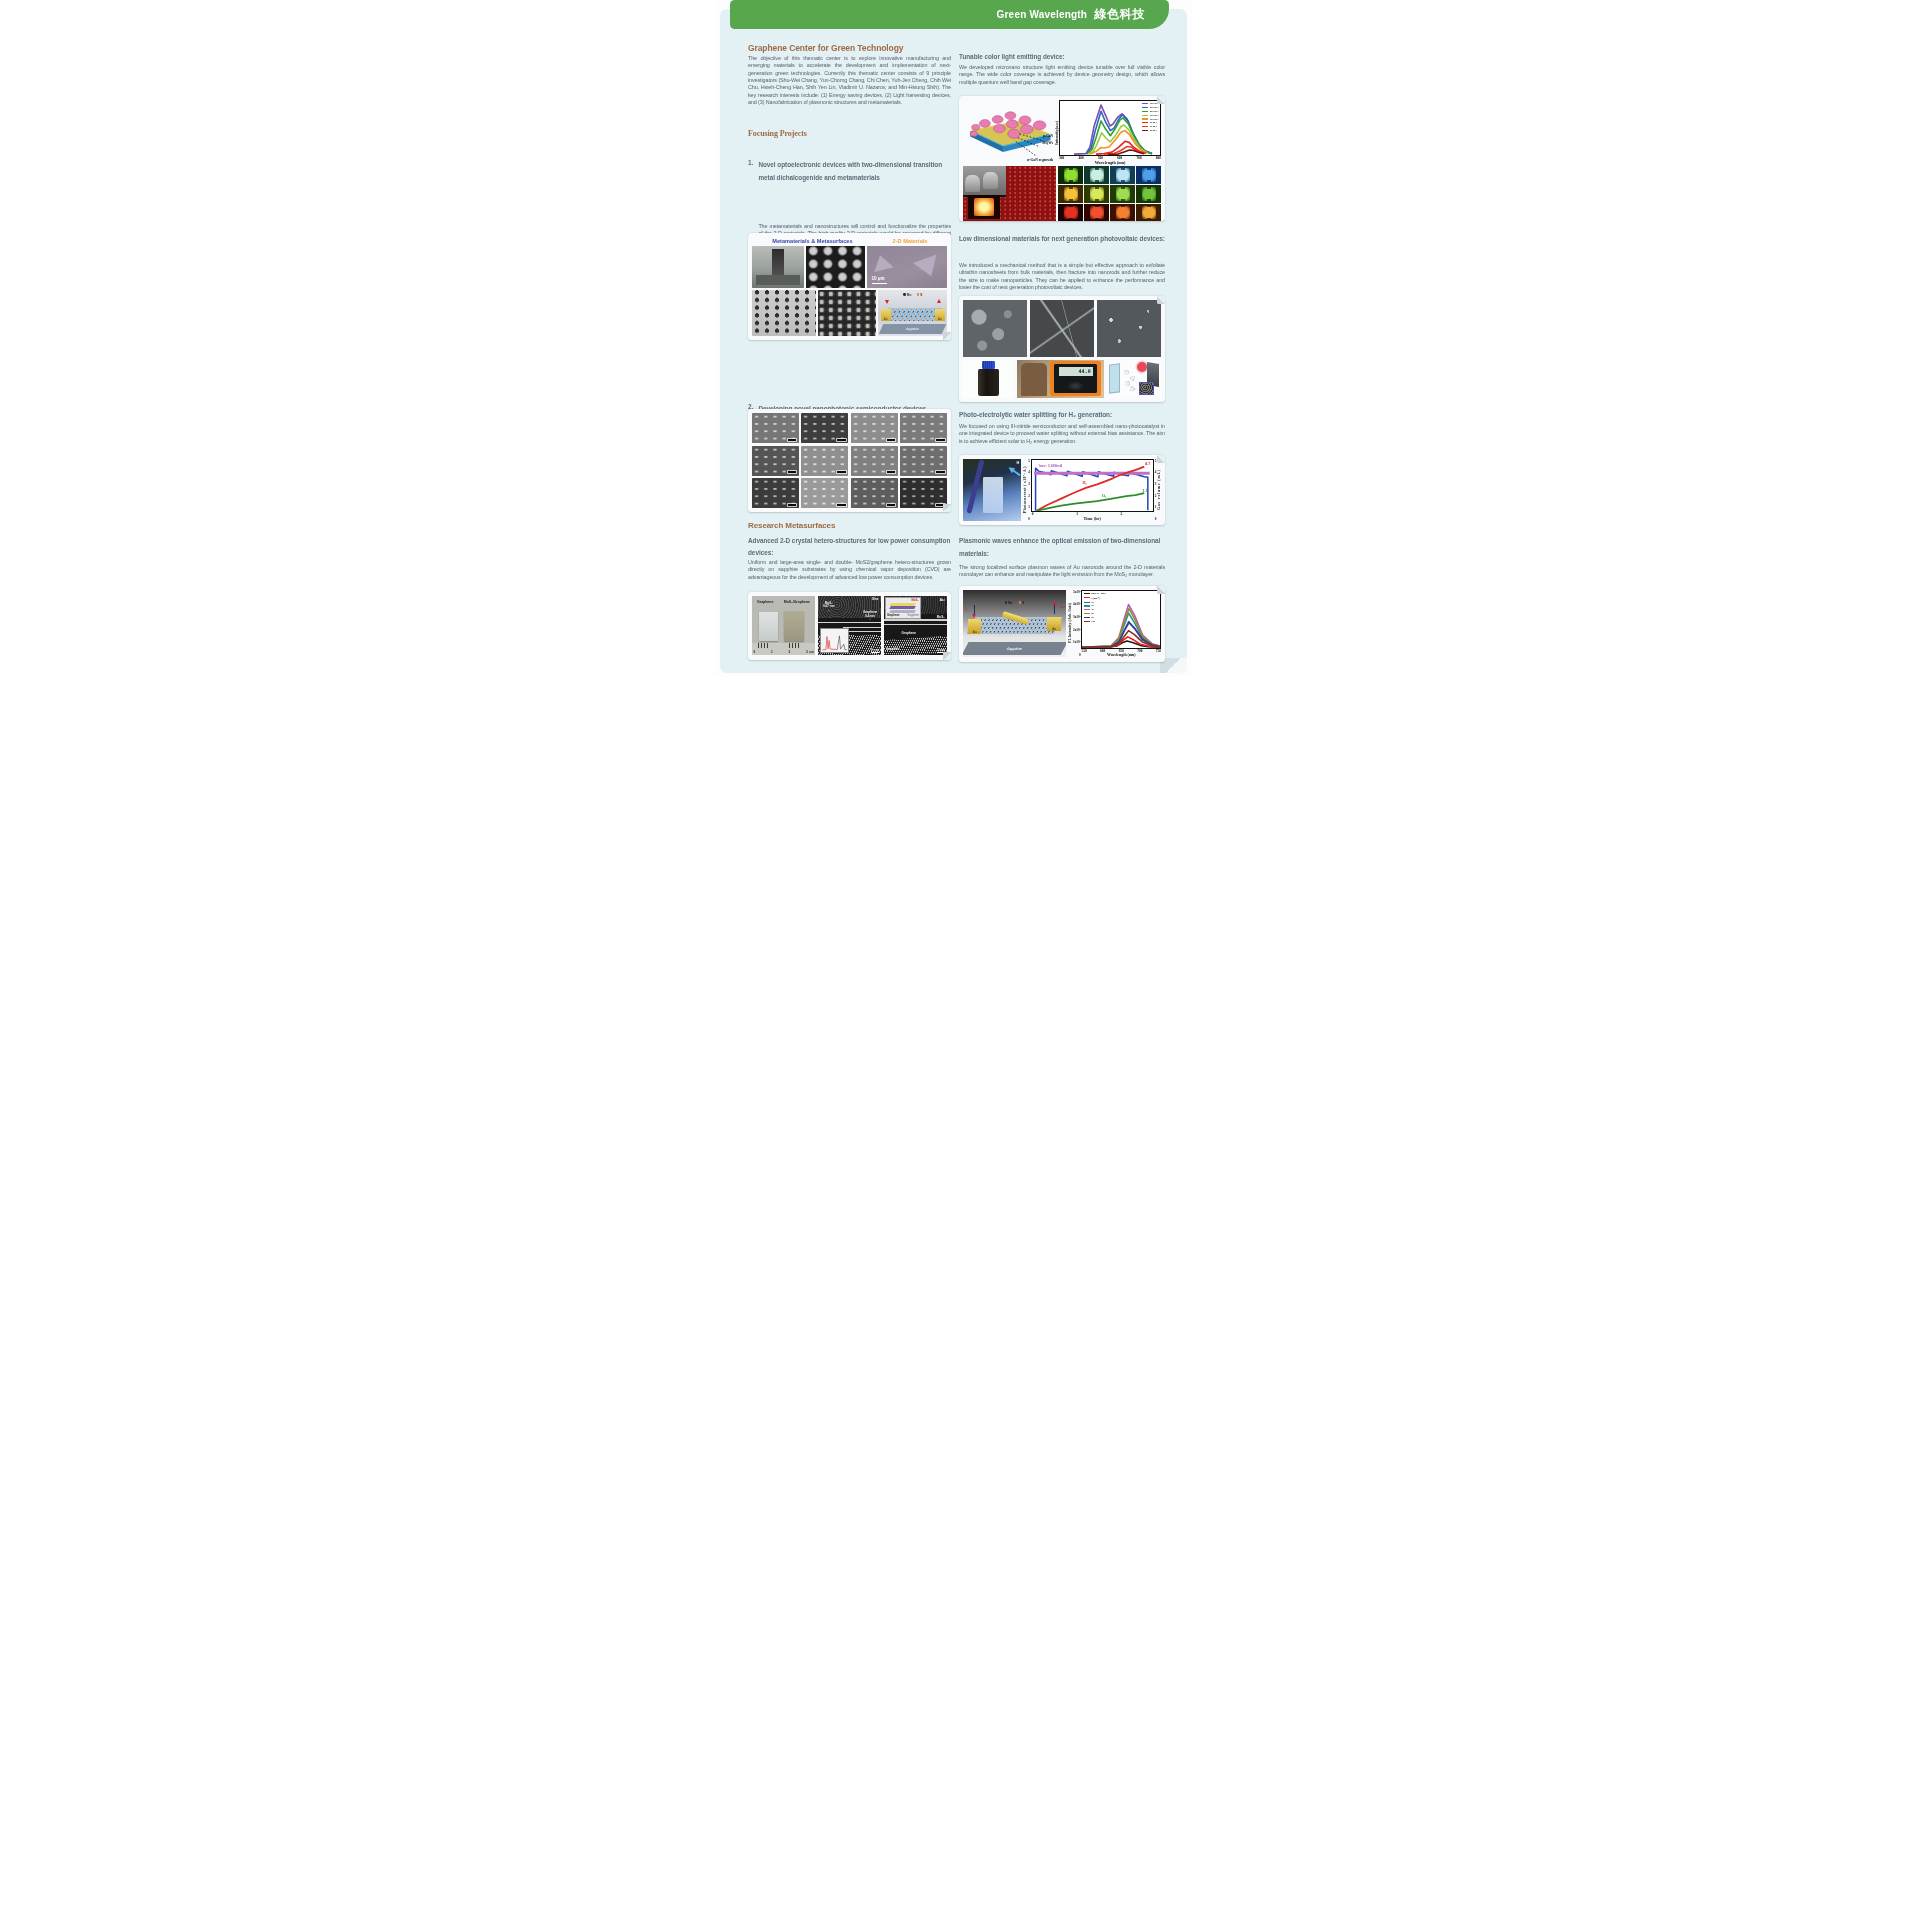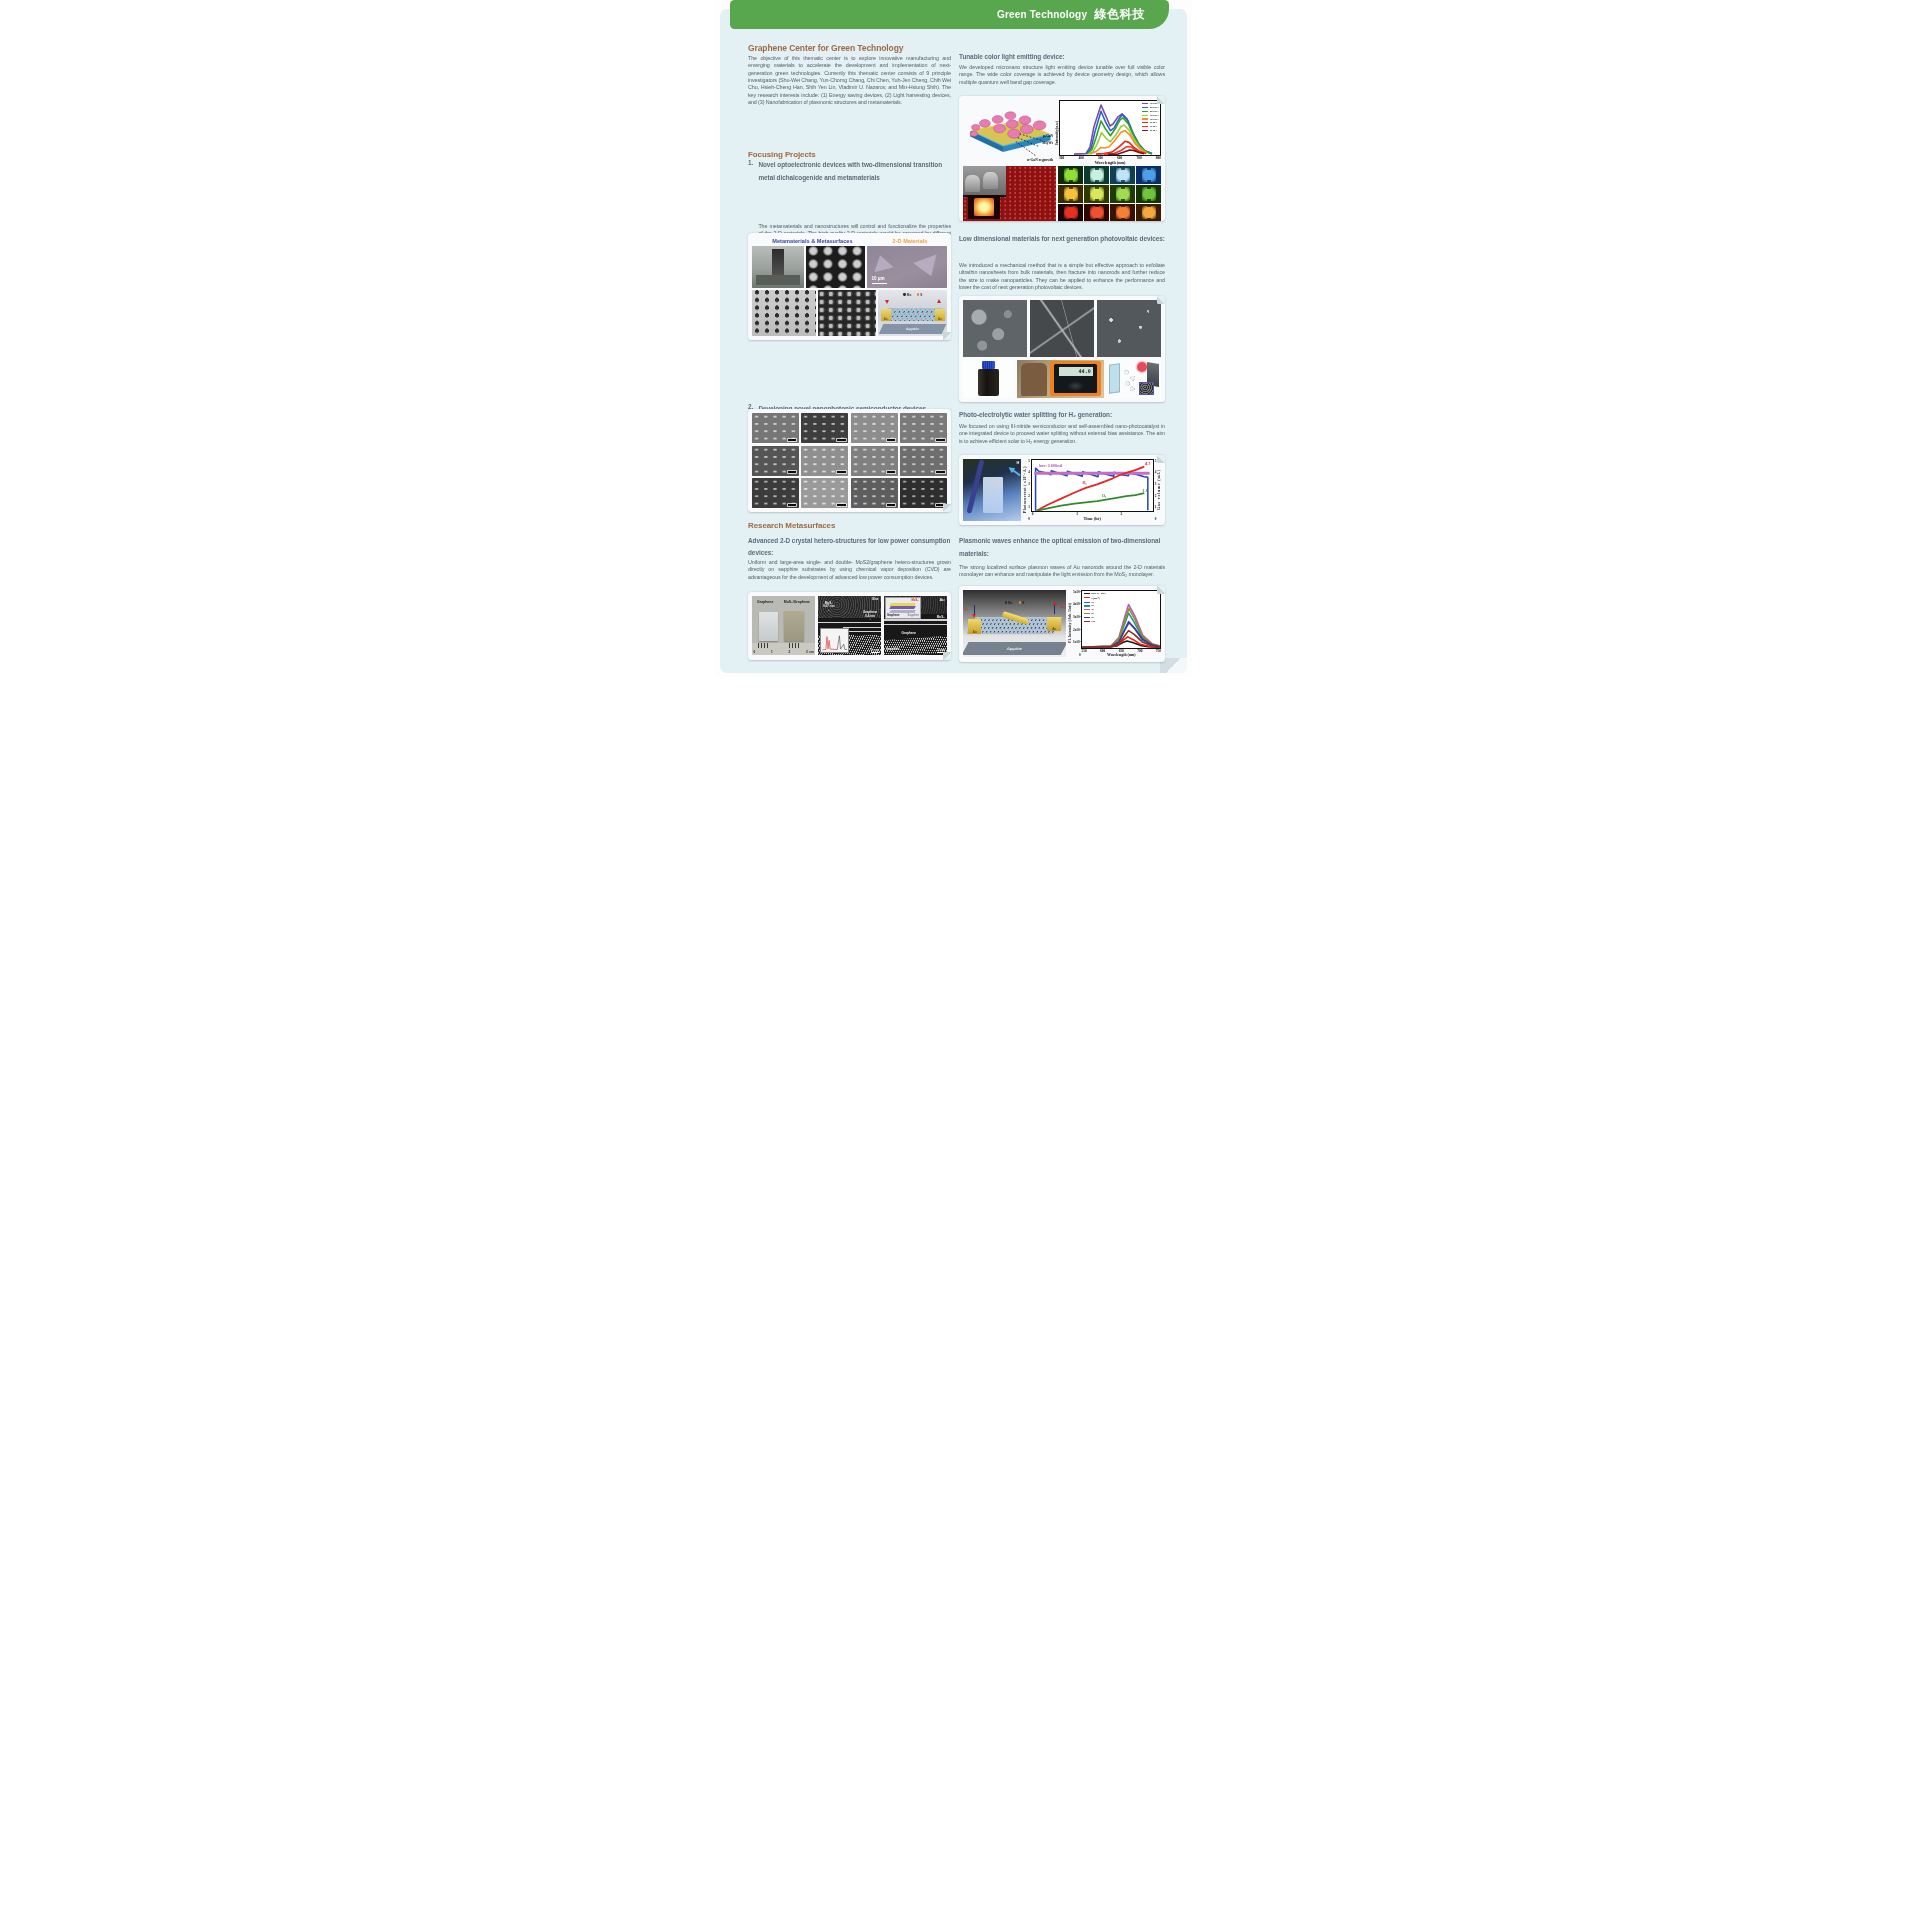--- a/index.html
+++ b/index.html
@@ -217,30 +217,30 @@
 
   .small-serif { font-family:"Liberation Serif", serif; font-weight:bold; color:#111; }
 </style>
 </head>
 <body>
 
 <div class="page">
   <div class="page-bg"></div>
 
   <div class="banner">
-    <span class="en">Green Technology</span>
+    <span class="en">Green Wavelength</span>
     <span class="zh">綠色科技</span>
   </div>
 
   <div class="col col-left">
 
     <h1 class="brown abs" style="top:43px;">Graphene Center for Green Technology</h1>
     <p class="body-text abs" style="top:55px;">The objective of this thematic center is to explore innovative manufacturing and emerging materials to accelerate the development and implementation of next-generation green technologies. Currently this thematic center consists of 9 principle investigators (Shu-Wei Chang, Yun-Chorng Chang, Chi Chen, Yuh-Jen Cheng, Chih Wei Chu, Hsieh-Cheng Han, Shih Yen Lin, Vladimir U. Nazarov, and Min-Hsiung Shih). The key research interests include: (1) Energy saving devices, (2) Light harvesting devices, and (3) Nanofabrication of plasmonic structures and metamaterials.</p>
 
-    <h2 class="brown abs" style="top:150px;">Focusing Projects</h2>
+    <h2 class="brown abs" style="top:129px;font-family:Liberation Serif, serif;">Focusing Projects</h2>
 
     <div class="proj abs" style="top:159px;">
       <span class="num">1.</span>
       <div class="sec-title">Novel optoelectronic devices with two-dimensional transition metal dichalcogenide and metamaterials</div>
     </div>
     <p class="body-text proj abs" style="top:197px;"><span>The metamaterials and nanostructures will control and functionalize the properties of the 2-D materials. The high quality 2-D materials would be prepared by different methods, and the metamaterials would be fabricated with the new dual-beam focus ion beam (FIB) system in RCAS.</span></p>
 
     <div class="card fold-br" style="top:233px; height:107px;">
       <div class="meta-titles">
         <div class="t1">Metamaterials &amp; Metasurfaces</div>

